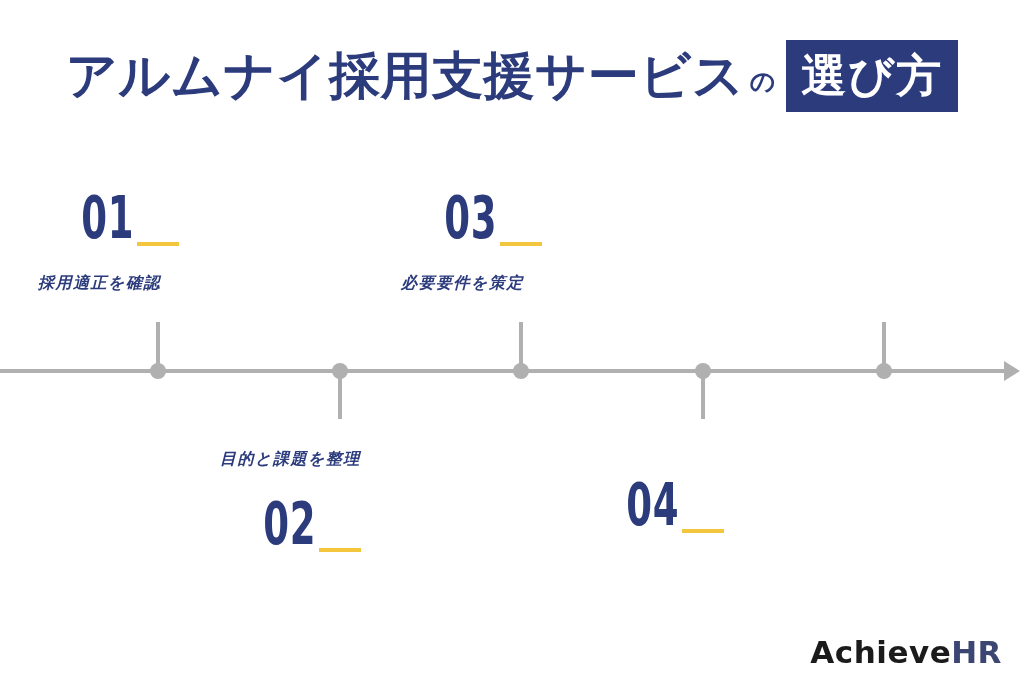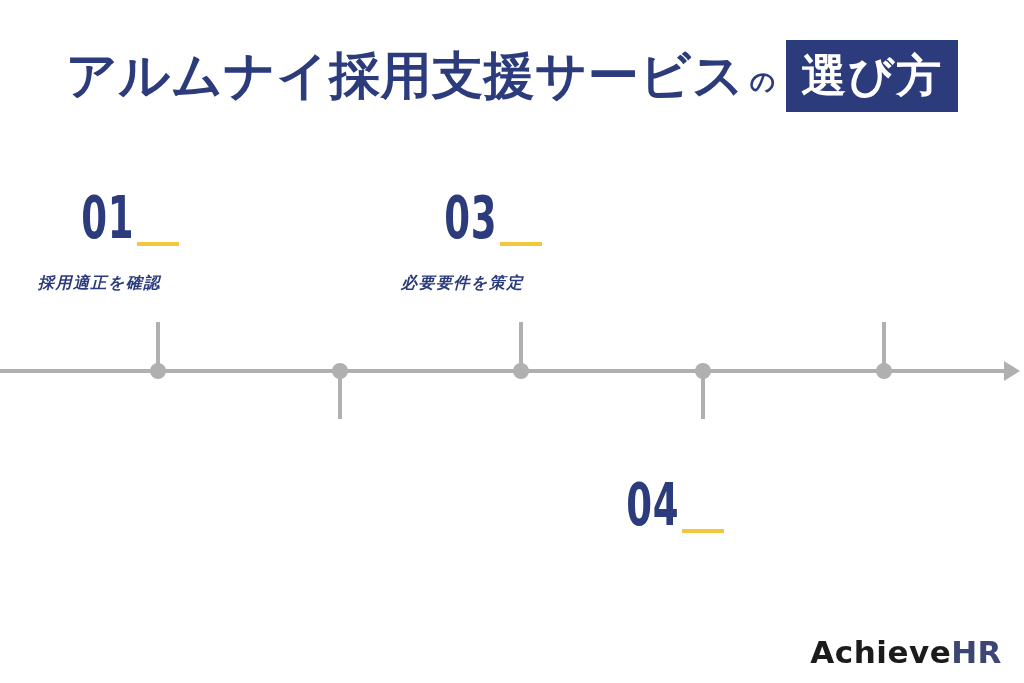--- a/index.html
+++ b/index.html
@@ -101,20 +101,25 @@
   <div class="tl-dot p3"></div>
   <div class="tl-dot p4"></div>
   <div class="tl-dot p5"></div>
 
   <div class="step top p1">
     <div class="step-num">01</div>
     <div class="step-rule"></div>
     <div class="step-label">採用適正を確認</div>
   </div>
 
+  <div class="step bottom p2">
+    <div class="step-label">目的と課題を整理</div>
+    <div class="step-num">02</div>
+    <div class="step-rule"></div>
+  </div>
 
   <div class="step top p3">
     <div class="step-num">03</div>
     <div class="step-rule"></div>
     <div class="step-label">必要要件を策定</div>
   </div>
 
   <div class="step bottom p4">
     <div class="step-num">04</div>
     <div class="step-rule"></div>

